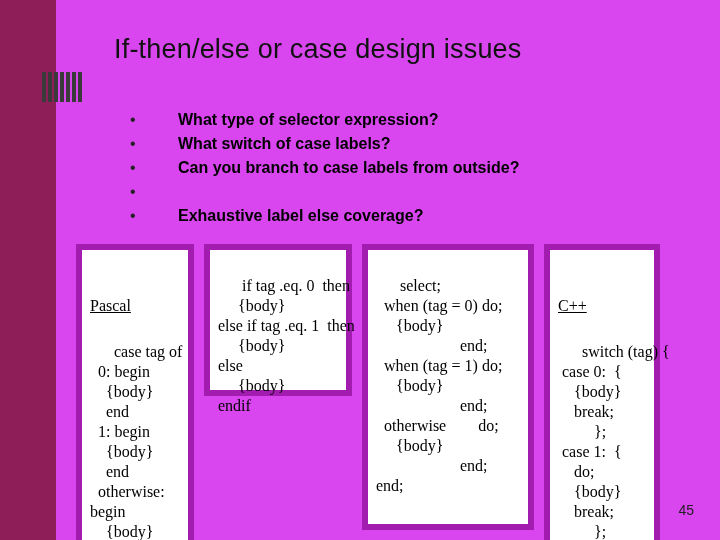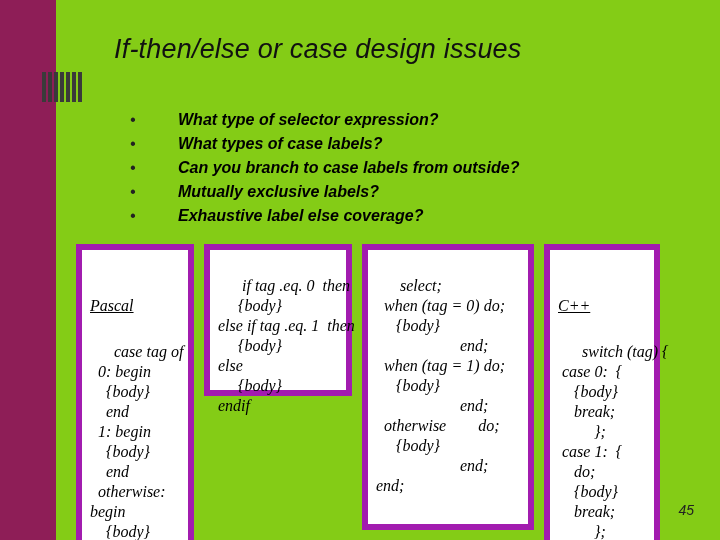--- a/index.html
+++ b/index.html
@@ -1,22 +1,21 @@
 <!DOCTYPE html>
 <html><head>
 <meta charset="utf-8">
 <style>
   * { box-sizing: border-box; margin: 0; padding: 0; }
   html, body { width: 720px; height: 540px; font-family: Arial, Helvetica, sans-serif; background: #fff; overflow: hidden; }
   .slide {
     position: relative;
     width: 720px;
     height: 540px;
-    background: #84cc16;
-    font-style: italic;
+    background: #d946ef;
   }
   .sidebar {
     position: absolute;
     left: 0; top: 0;
     width: 56px; height: 540px;
     background: #8e1e57;
   }
   
   .logo {
     position: absolute;
@@ -98,29 +97,28 @@
 
   <div class="title">If-then/else or case design issues</div>
 
   <div class="bullets">
     <div class="row">
       <span class="dot">•</span>
       <span>What type of selector expression?</span>
     </div>
     <div class="row">
       <span class="dot">•</span>
-      <span>What types of case labels?</span>
+      <span>What switch of case labels?</span>
     </div>
     <div class="row">
       <span class="dot">•</span>
       <span>Can you branch to case labels from outside?</span>
     </div>
     <div class="row">
       <span class="dot">•</span>
-      <span>Mutually exclusive labels?</span>
     </div>
     <div class="row">
       <span class="dot">•</span>
       <span>Exhaustive label else coverage?</span>
     </div>
   </div>
 
   <div class="code-row">
 
     <div class="code-box box-pascal">

